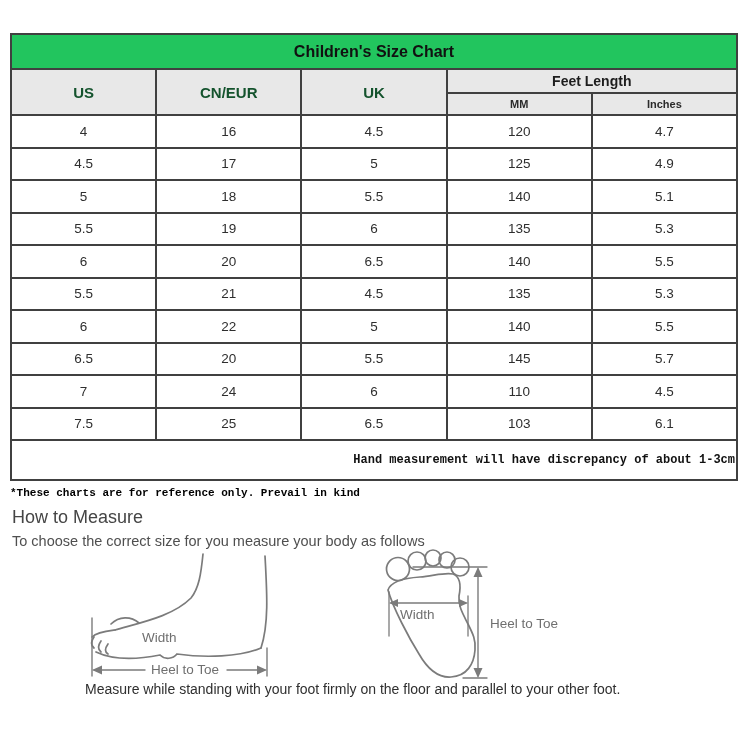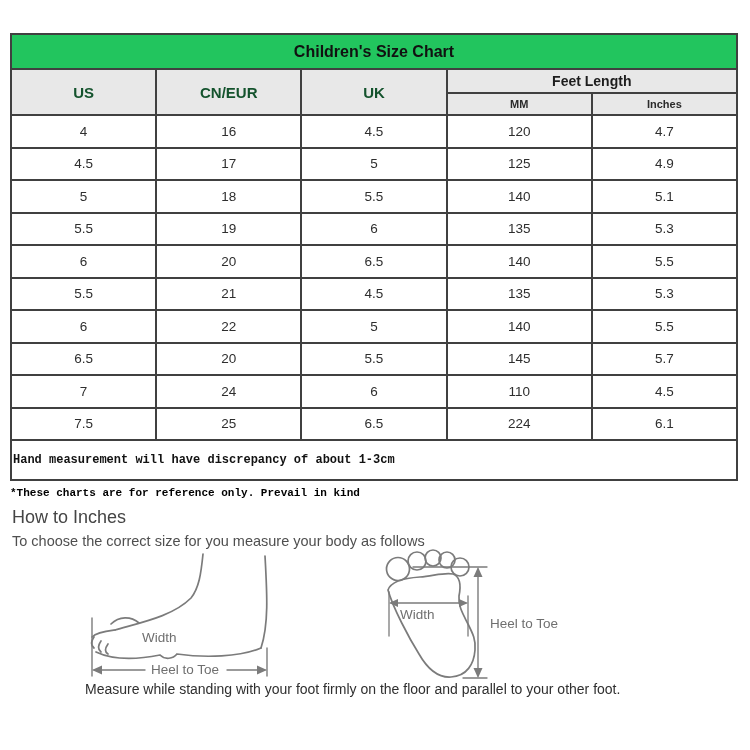--- a/index.html
+++ b/index.html
@@ -9,21 +9,21 @@
   }
   .chart-wrap{position:absolute;left:10px;top:33px;width:728px;}
   table{border-collapse:collapse;width:100%;table-layout:fixed;}
   table,th,td{border:2px solid #404040;}
   th{background:#e8e8e8;font-family:"Liberation Sans",sans-serif;}
   .title-cell{height:31px;background:#22c55e;font-weight:bold;font-size:16px;text-align:center;color:#111;}
   .col-head{font-size:15px;font-weight:bold;color:#14532d;text-align:center;}
   .feet-label{height:20px;font-size:14px;font-weight:bold;color:#1d1d1d;text-align:center;margin-left:23px;}
   .sub-head{height:18px;font-size:11px;font-weight:bold;color:#2b2b2b;text-align:center;}
   tbody td{height:28.5px;text-align:center;font-size:13.5px;color:#2e2e2e;background:#fff;}
-  .note-cell{height:36px;text-align:left;background:#fff;
+  .note-cell{height:36px;text-align:right;background:#fff;
     font-family:"Liberation Mono",monospace;font-weight:bold;font-size:12px;color:#111;}
   .disclaimer{position:absolute;left:10px;top:487px;
     font-family:"Liberation Mono",monospace;font-weight:bold;font-size:11px;color:#000;}
   .howto-heading{position:absolute;left:12px;top:507px;font-size:18px;color:#454545;}
   .howto-sub{position:absolute;left:12px;top:533px;font-size:14.5px;color:#4f4f4f;}
   .caption{position:absolute;left:85px;top:681px;font-size:14px;color:#2f2f2f;}
   .diagram{position:absolute;}
   .diagram svg{display:block;}
   .diag-left{left:65px;top:552px;}
   .diag-right{left:375px;top:548px;}
@@ -117,35 +117,35 @@
           <td>7</td>
           <td>24</td>
           <td>6</td>
           <td>110</td>
           <td>4.5</td>
         </tr>
         <tr>
           <td>7.5</td>
           <td>25</td>
           <td>6.5</td>
-          <td>224</td>
+          <td>103</td>
           <td>6.1</td>
         </tr>
       </tbody>
     <tfoot>
       <tr>
         <td colspan="5" class="note-cell">Hand measurement will have discrepancy of about 1-3cm</td>
       </tr>
     </tfoot>
   </table>
 </div>
 
 <div class="disclaimer">*These charts are for reference only. Prevail in kind</div>
 
-<div class="howto-heading">How to Inches</div>
+<div class="howto-heading">How to Measure</div>
 <div class="howto-sub">To choose the correct size for you measure your body as follows</div>
 
 <div class="diagram diag-left">
   <svg width="215" height="135" viewBox="0 0 215 135">
     <g fill="none" stroke="#7b7b7b" stroke-width="1.7" stroke-linecap="round">
 
       <path d="M138,2 C136,22 134,36 126,46 C108,64 78,70 50,78"></path>
 
       <path d="M46,72 C54,64 66,64 74,71"></path>
 

